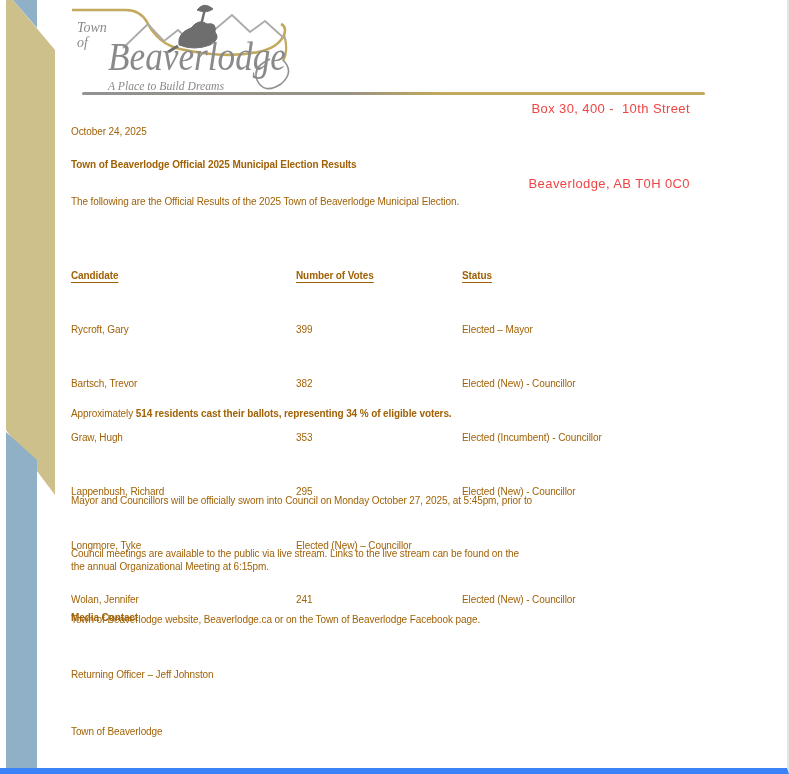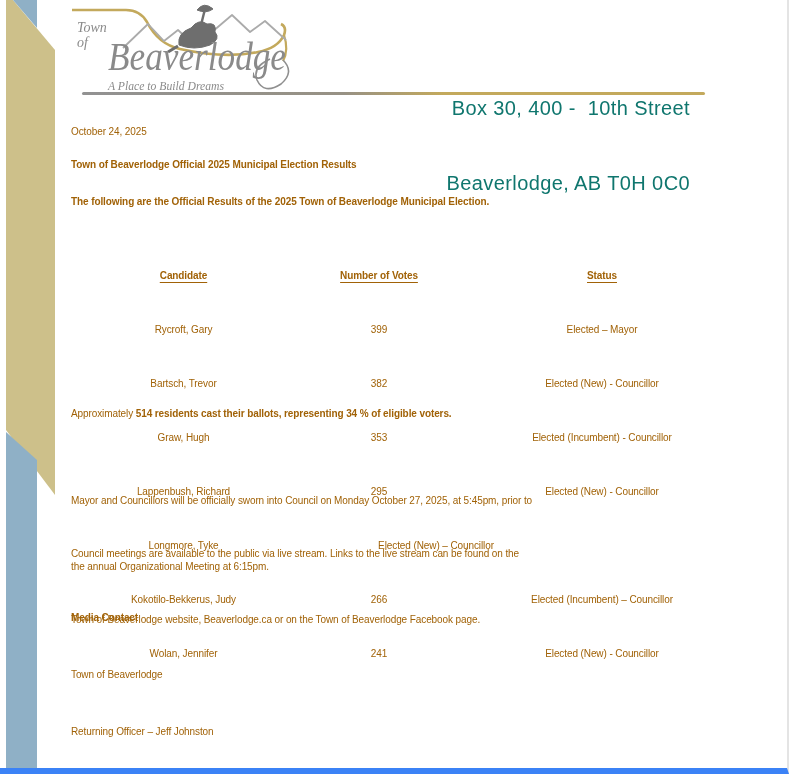--- a/index.html
+++ b/index.html
@@ -20,34 +20,34 @@
   }
   .blue-band {
     left:0; top:430px; width:40px; height:344px; background:#8fb0c6;
     clip-path: polygon(6px 2px, 37px 30px, 37px 344px, 6px 344px);
   }
   
   .logo-svg { position:absolute; left:60px; top:2px; }
   .logo-script { font-family:"Liberation Serif","DejaVu Serif",serif; font-style:italic; }
   .address {
     position:absolute; left:380px; top:46px; width:310px; text-align:right;
-    color:#0f766e; font-size:20px; line-height:25px; letter-spacing:0.4px; white-space:pre;
+    color:#ef4444; font-size:13px; line-height:25px; letter-spacing:0.4px; white-space:pre;
   }
   .rule {
     position:absolute; left:82px; top:92px; width:623px; height:3px;
     background:linear-gradient(to right,#929292 0%,#979184 42%,#c3a95c 58%,#c3a95c 100%);
     border-radius:2px;
   }
   
   .txt { position:absolute; left:71px; color:#a16207; font-size:10px; letter-spacing:-0.1px; white-space:pre; }
   .b { font-weight:bold; }
   .date       { top:126px; }
   .doc-title  { top:159px; font-weight:bold; }
-  .intro      { top:196px;font-weight:bold; }
-  .results    { top:231px; line-height:18px;text-align:center; }
+  .intro      { top:196px; }
+  .results    { top:231px; line-height:18px; }
   .trow { display:flex; }
   .c1 { width:225px; } .c2 { width:166px; } .c3 { width:280px; }
   .thead .cell-txt { font-weight:bold; text-decoration:underline; text-underline-offset:3px; }
   .turnout    { top:408px; }
   .sworn      { top:446px; line-height:22px; }
   .stream     { top:499px; line-height:22px; }
   .media      { top:570px; line-height:19px; }
   .link-plain { text-underline-offset:2px; cursor:pointer; }
 </style>
 </head>
@@ -116,44 +116,39 @@
     <div class="trow">
       <div class="c1">Lappenbush, Richard</div>
       <div class="c2">295</div>
       <div class="c3">Elected (New) - Councillor</div>
     </div>
     <div class="trow">
       <div class="c1">Longmore, Tyke</div>
       <div class="c3">Elected (New) – Councillor</div>
     </div>
     <div class="trow">
-      <div class="c1">Kokotilo-Bekkerus, Judy</div>
-      <div class="c2">266</div>
-      <div class="c3">Elected (Incumbent) – Councillor</div>
-    </div>
-    <div class="trow">
       <div class="c1">Wolan, Jennifer</div>
       <div class="c2">241</div>
       <div class="c3">Elected (New) - Councillor</div>
     </div>
   </div>
 
   <div class="txt turnout"><span>Approximately </span><span class="b">514 residents cast their ballots, representing 34 % of eligible voters.</span></div>
 
   <div class="txt sworn">
     <div>Mayor and Councillors will be officially sworn into Council on Monday October 27, 2025, at 5:45pm, prior to</div>
     <div>the annual Organizational Meeting at 6:15pm.</div>
   </div>
 
   <div class="txt stream">
     <div>Council meetings are available to the public via live stream. Links to the live stream can be found on the</div>
     <div><span>Town of Beaverlodge website, </span><span class="link-plain">Beaverlodge.ca</span><span> or on the Town of Beaverlodge Facebook page.</span></div>
   </div>
 
   <div class="txt media">
     <div class="b">Media Contact</div>
+    <div>Returning Officer – Jeff Johnston</div>
     <div>Town of Beaverlodge</div>
-    <div>Returning Officer – Jeff Johnston</div>
     
     
   </div>
 
 </div>
 
 </body></html>

